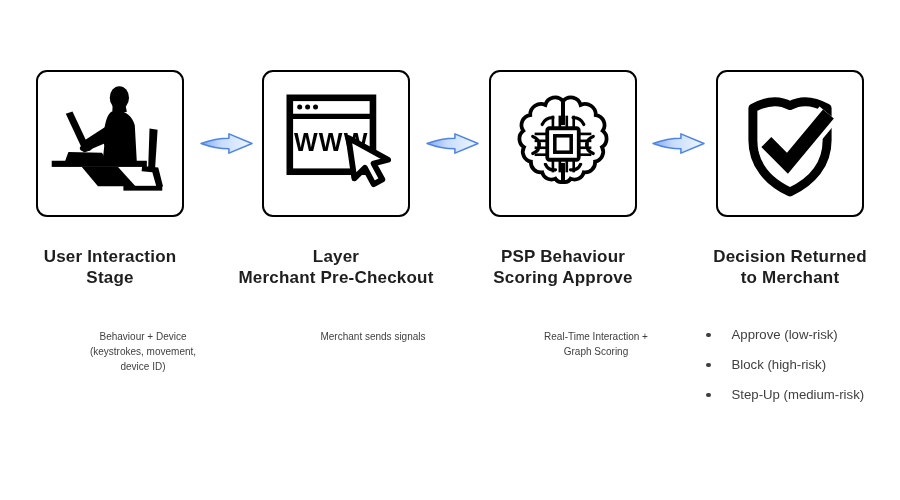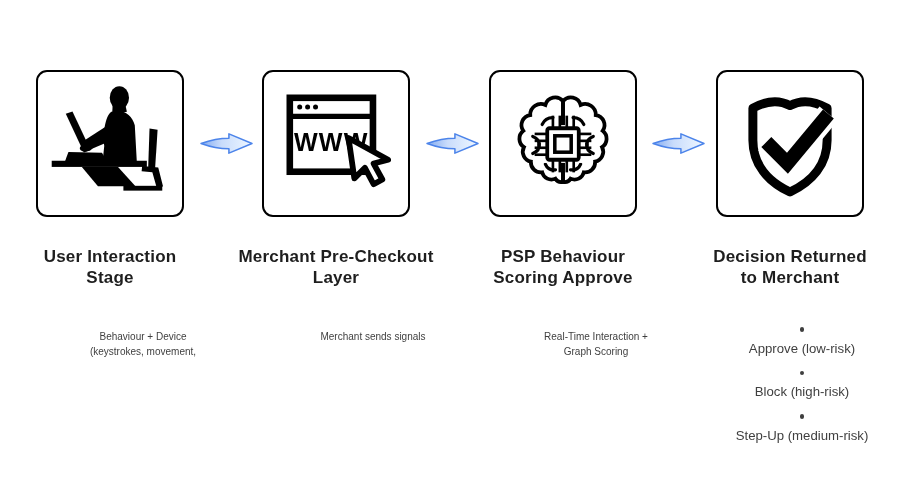--- a/index.html
+++ b/index.html
@@ -22,22 +22,22 @@
   .stage-title span{display:block;}
   .t1{left:-10px}.t2{left:216px}.t3{left:443px}.t4{left:670px}
   .stage-desc{
     position:absolute;top:329px;width:220px;text-align:center;
     font-size:10px;line-height:15px;color:#3f3f3f;padding-left:33px;
   }
   .stage-desc span{display:block;}
   .d1{left:0px}.d2{left:230px}.d3{left:453px}
   .bullet-list{position:absolute;left:706px;top:327px;width:192px;}
   .bullet-item{
-    display:flex;align-items:center;gap:9px;margin-bottom:14px;
-    font-size:13.2px;line-height:16px;color:#3f3f3f;flex-direction:column;
+    display:flex;align-items:center;gap:21px;margin-bottom:14px;
+    font-size:13.2px;line-height:16px;color:#3f3f3f;
   }
   .dot{width:4.5px;height:4.5px;border-radius:50%;background:#3f3f3f;flex:none;}
   svg{display:block;}
 </style>
 </head>
 <body>
 
 <div class="canvas">
 
   <svg width="0" height="0" style="position:absolute" aria-hidden="true">
@@ -142,35 +142,36 @@
     <svg width="54" height="25" viewBox="0 0 56 26">
       <path d="M1,13 C12,9 21,7.5 30,7.5 L30,3 L54,13 L30,23 L30,18.5 C21,18.5 12,17 1,13 Z" fill="url(#arrowFill)" stroke="#4c84ea" stroke-width="1.6" stroke-linejoin="round"></path>
     </svg>
   </div>
 
   <div class="stage-title t1">
     <span>User Interaction</span>
     <span>Stage</span>
   </div>
   <div class="stage-title t2">
+    <span>Layer</span>
     <span>Merchant Pre-Checkout</span>
-    <span>Layer</span>
   </div>
   <div class="stage-title t3">
     <span>PSP Behaviour</span>
     <span>Scoring Approve</span>
   </div>
   <div class="stage-title t4">
     <span>Decision Returned</span>
     <span>to Merchant</span>
   </div>
 
   <div class="stage-desc d1">
     <span>Behaviour + Device</span>
     <span>(keystrokes, movement,</span>
+    <span>device ID)</span>
   </div>
   <div class="stage-desc d2">
     <span>Merchant sends signals</span>
   </div>
   <div class="stage-desc d3">
     <span>Real-Time Interaction +</span>
     <span>Graph Scoring</span>
   </div>
 
   <div class="bullet-list">

